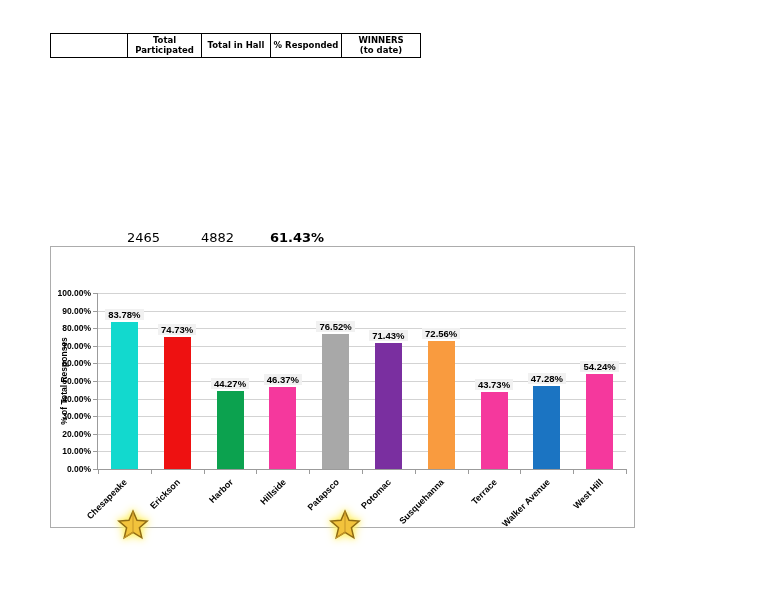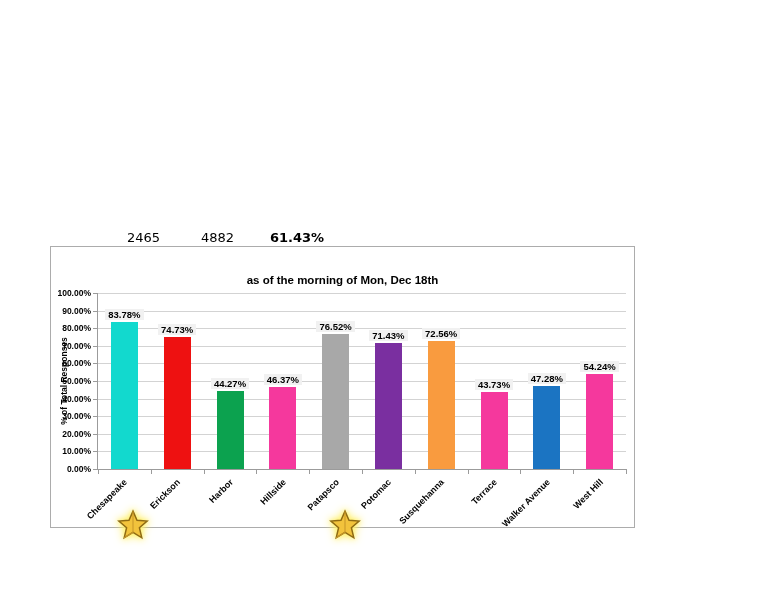--- a/index.html
+++ b/index.html
@@ -70,29 +70,49 @@
   }
   .star { position:absolute; width:32px; height:32px;
     filter:drop-shadow(0 0 2px #fff176) drop-shadow(0 0 4px #ffee58);
   }
 </style>
 </head>
 <body>
 
 <div class="page">
 
+  <table class="stats">
+    <colgroup>
+      <col style="width:77px">
+        <col style="width:74px">
+        <col style="width:69px">
+      <col style="width:71px">
+        <col style="width:79px">
+    </colgroup>
+    <thead>
+      <tr>
+        <th></th>
+        <th>Total
+Participated</th>
+        <th>Total in Hall</th>
+        <th>% Responded</th>
+        <th>WINNERS
+(to date)</th>
+      </tr>
+    </thead>
+    <tbody></tbody>
+  </table>
 
   <div class="totals-row" style="left:50px; top:230px; width:370px; height:16px;">
     <span class="tot-participated">2465</span>
     <span class="tot-inhall">4882</span>
     <span class="tot-responded">61.43%</span>
   </div>
 
   <div class="chart">
-    <div class="chart-subtitle">as of the morning of Mon, Dec 18th</div>
     <div class="y-axis-title" style="left:-74px; top:128px;">% of Total Responses</div>
     <div class="plot">
         <div class="ytick" style="top: 176px;"></div>
         <div class="ylab" style="left: -49px; top: 171px;">0.00%</div>
         <div class="gridline" style="top: 158.4px;"></div>
         <div class="ytick" style="top: 158.4px;"></div>
         <div class="ylab" style="left: -49px; top: 153.4px;">10.00%</div>
         <div class="gridline" style="top: 140.8px;"></div>
         <div class="ytick" style="top: 140.8px;"></div>
         <div class="ylab" style="left: -49px; top: 135.8px;">20.00%</div>

